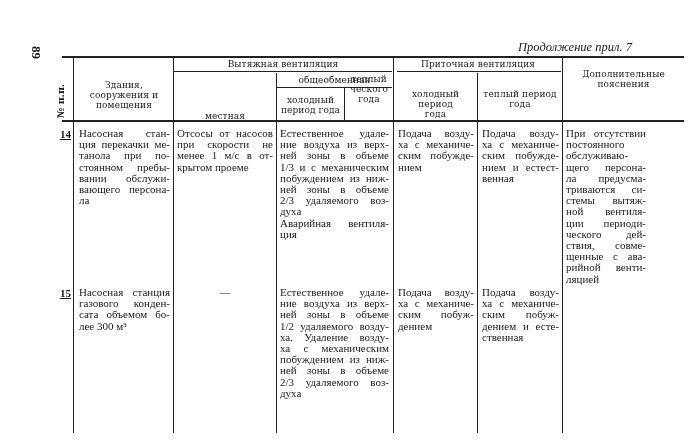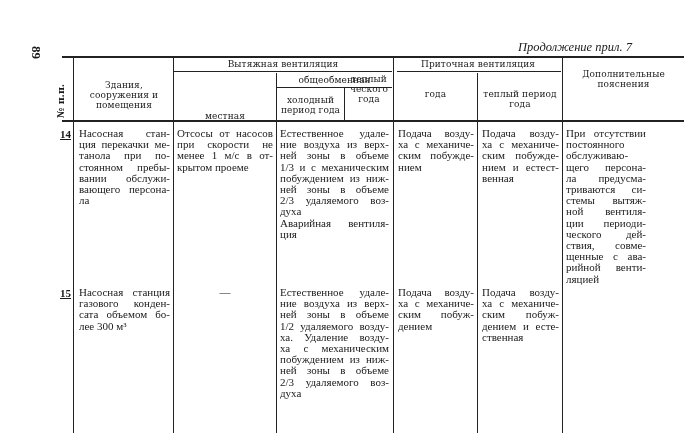--- a/index.html
+++ b/index.html
@@ -48,20 +48,21 @@
   <div>холодный</div>
   <div>период года</div>
 </div>
 <div class="hdr" style="left:345px;top:74px;width:48px;">
   <div>теплый</div>
   <div>ческого</div>
   <div>года</div>
 </div>
 <div class="hdr" style="left:394px;top:59px;width:168px;">Приточная вентиляция</div>
 <div class="hdr" style="left:394px;top:89px;width:83px;">
+  <div>холодный период</div>
   <div>года</div>
 </div>
 <div class="hdr" style="left:478px;top:89px;width:84px;">
   <div>теплый период</div>
   <div>года</div>
 </div>
 <div class="hdr" style="left:563px;top:69px;width:121px;">
   <div>Дополнительные</div>
   <div>пояснения</div>
 </div>

